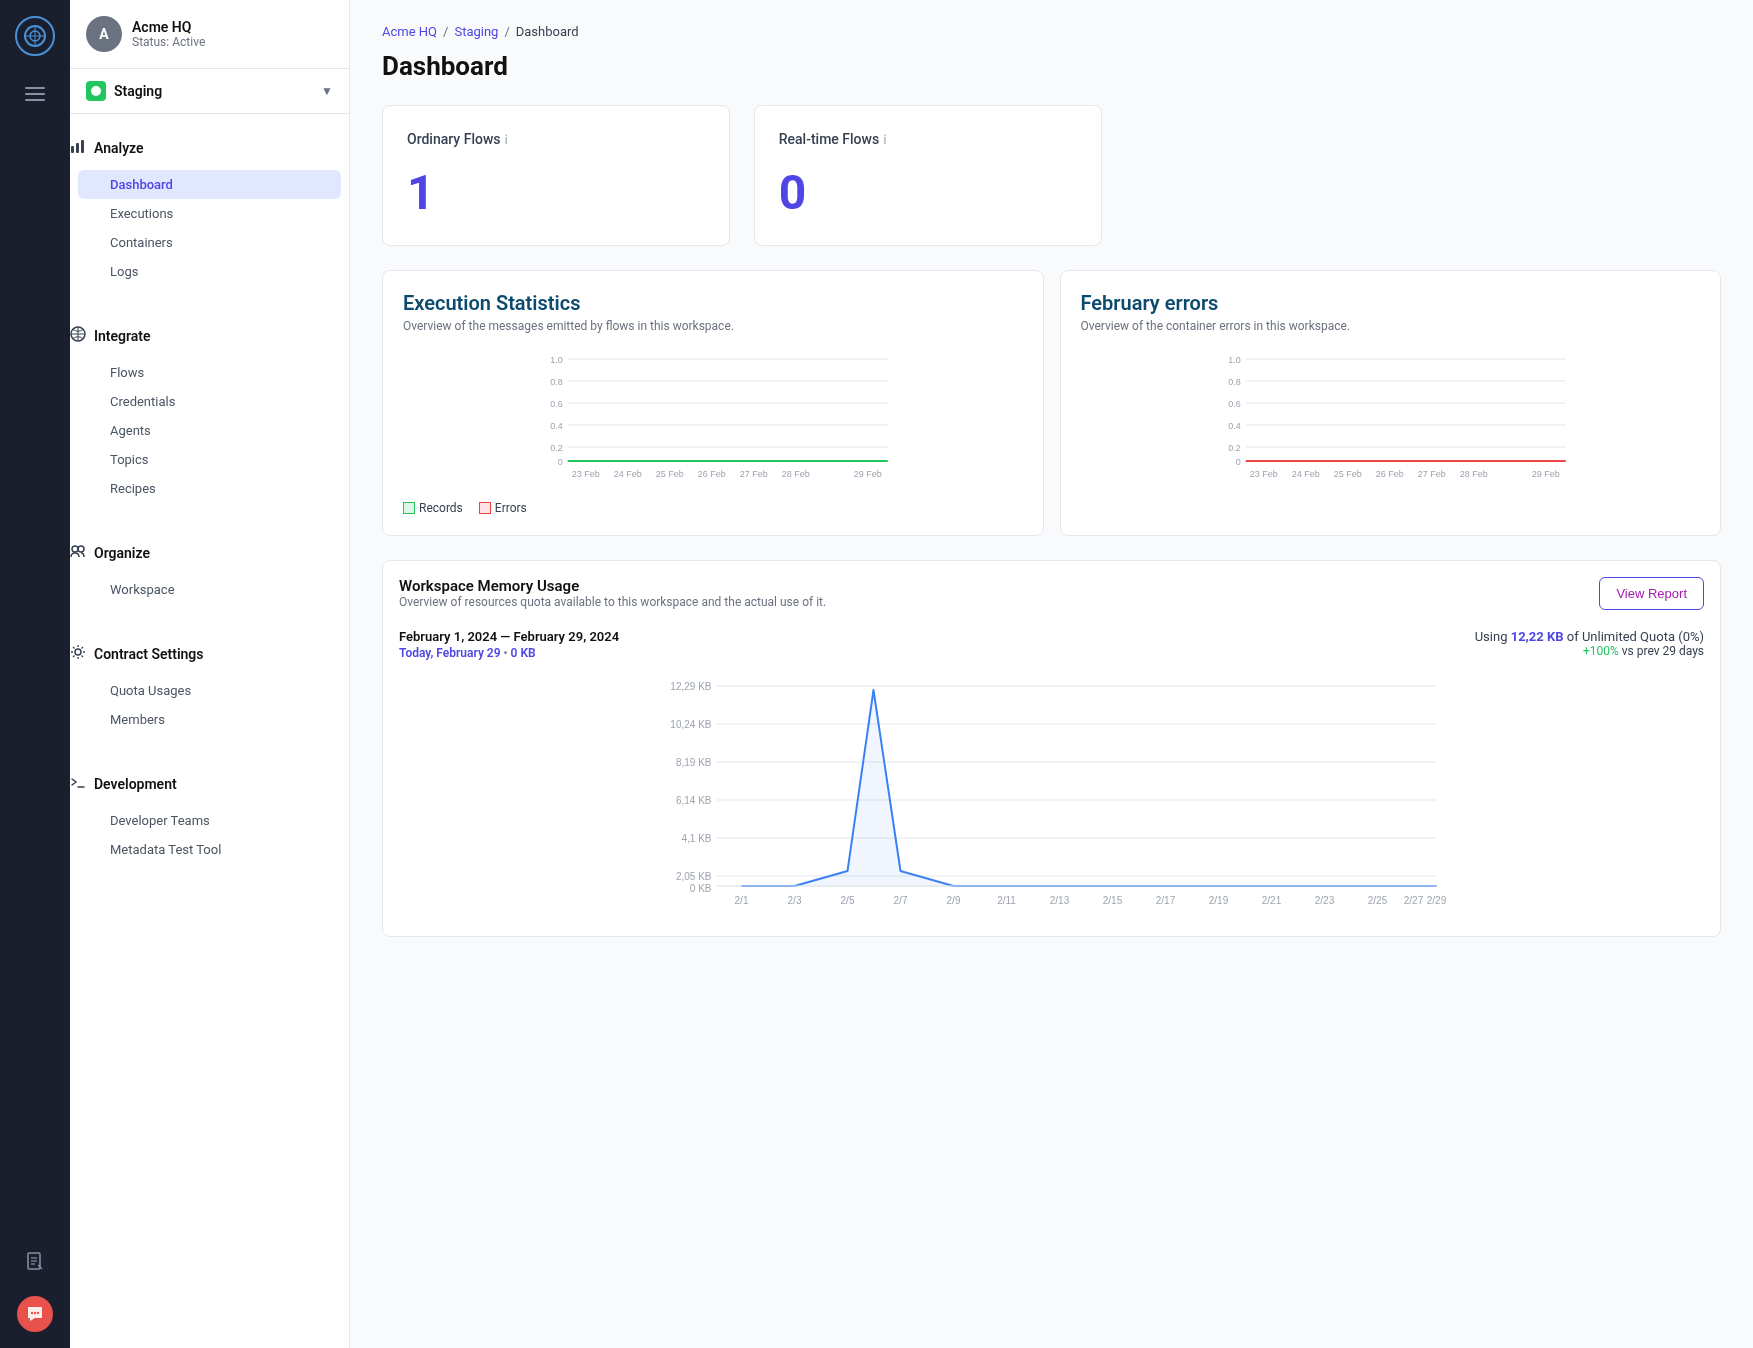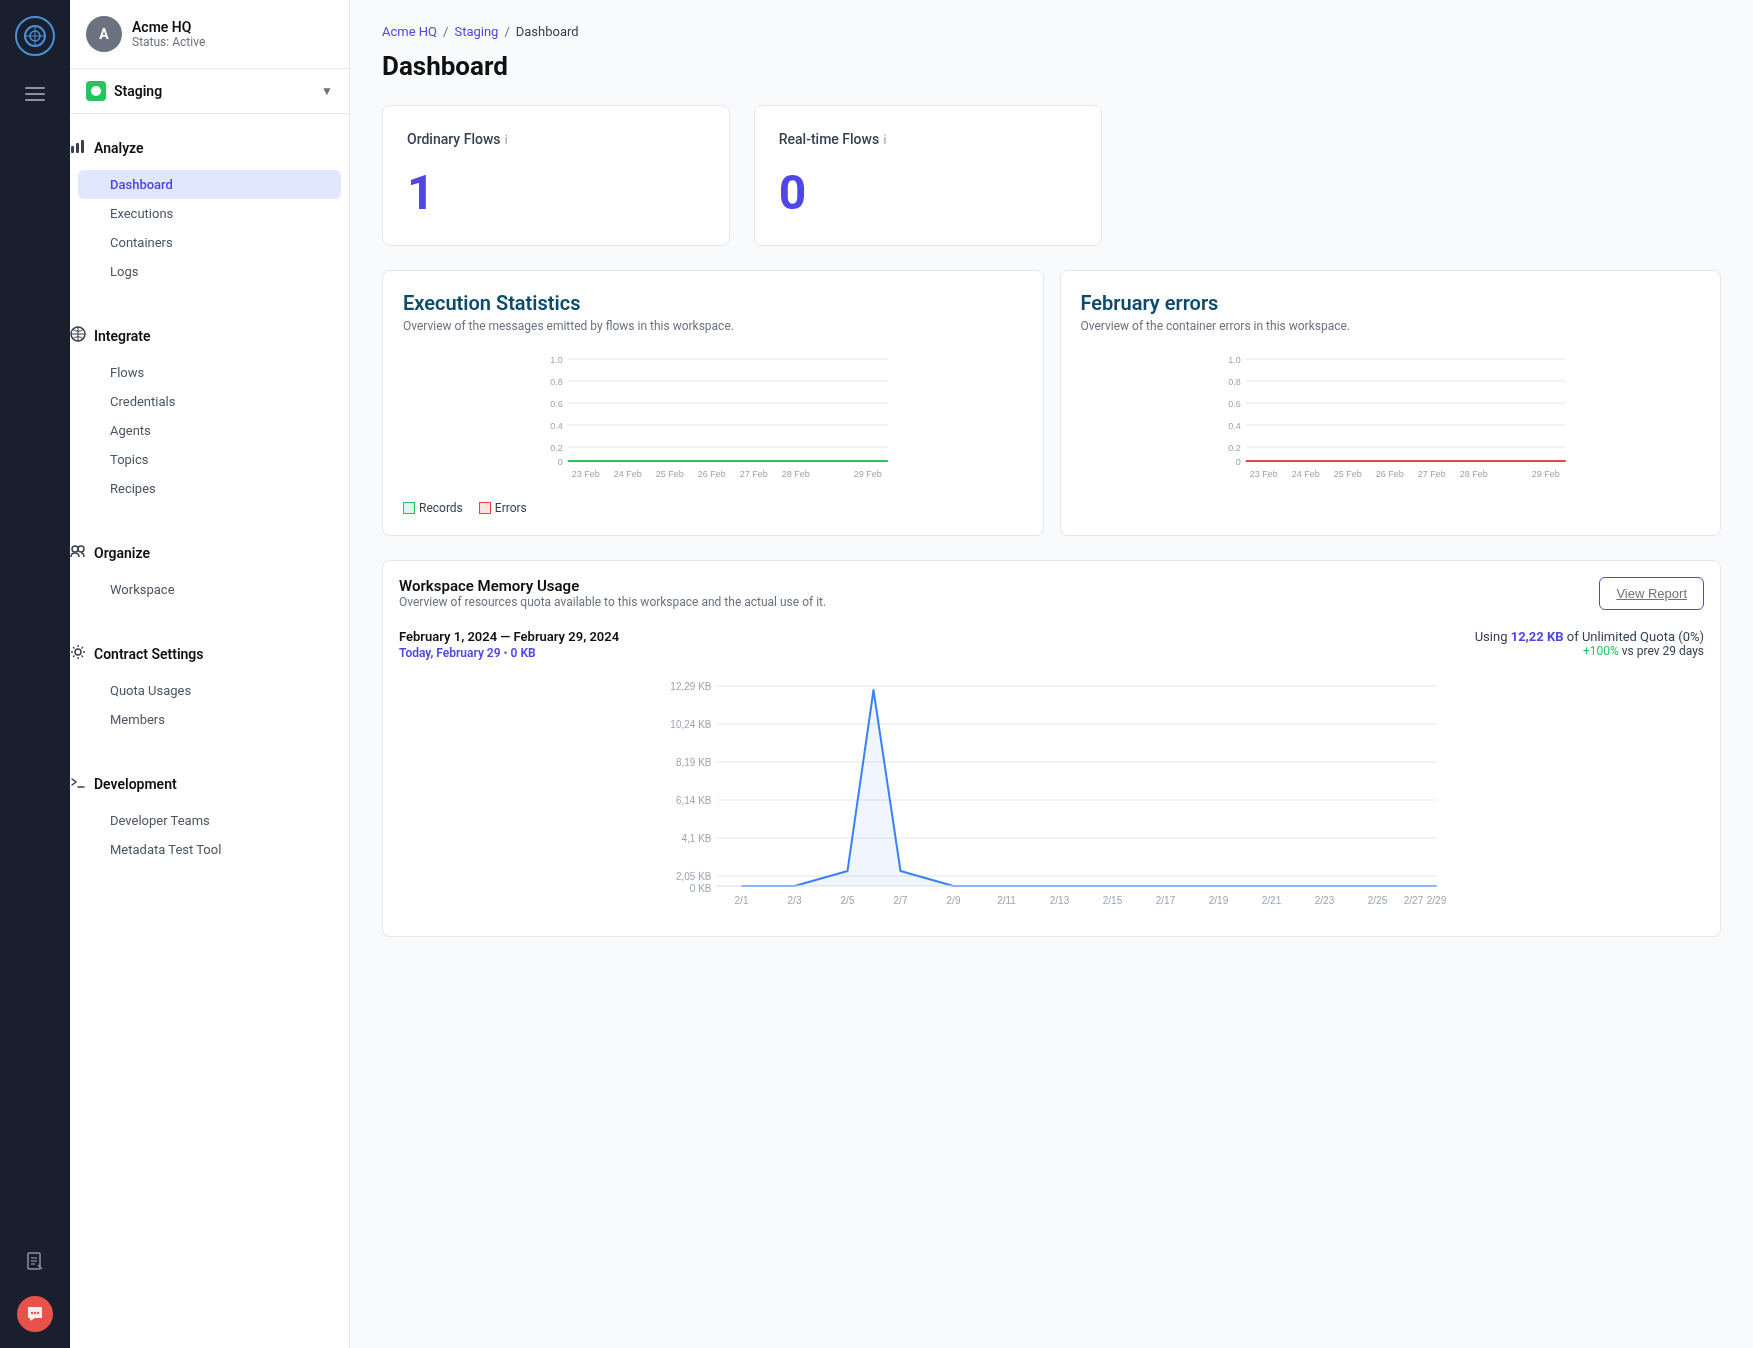--- a/index.html
+++ b/index.html
@@ -134,24 +134,23 @@
     .memory-date-row { display: flex; justify-content: space-between; align-items: flex-start; margin-bottom: 16px; }
     .memory-date { font-size: 13px; font-weight: 600; color: #111; }
     .memory-today { font-size: 12px; color: #6b7280; margin-top: 2px; }
     .memory-today span { color: #4f46e5; font-weight: 600; }
     .memory-stats { text-align: right; font-size: 12px; color: #374151; }
     .memory-stats .using { font-size: 13px; }
     .memory-stats .highlight { color: #4f46e5; font-weight: 700; }
     .memory-stats .percent-green { color: #22c55e; font-weight: 400; }
 
     .view-report-btn {
-      background: white; border: 1px solid #4f46e5; color: #737373;
+      background: white; border: 1px solid #4f46e5; color: #a21caf;
       padding: 8px 16px; border-radius: 6px; font-size: 13px; font-weight: 500;
       cursor: pointer;
-      text-decoration: underline;
     }
 
     
     svg text { font-family: -apple-system, sans-serif; }
   </style>
 </head>
 <body>
 
 <div class="icon-bar">
   <div class="logo">

